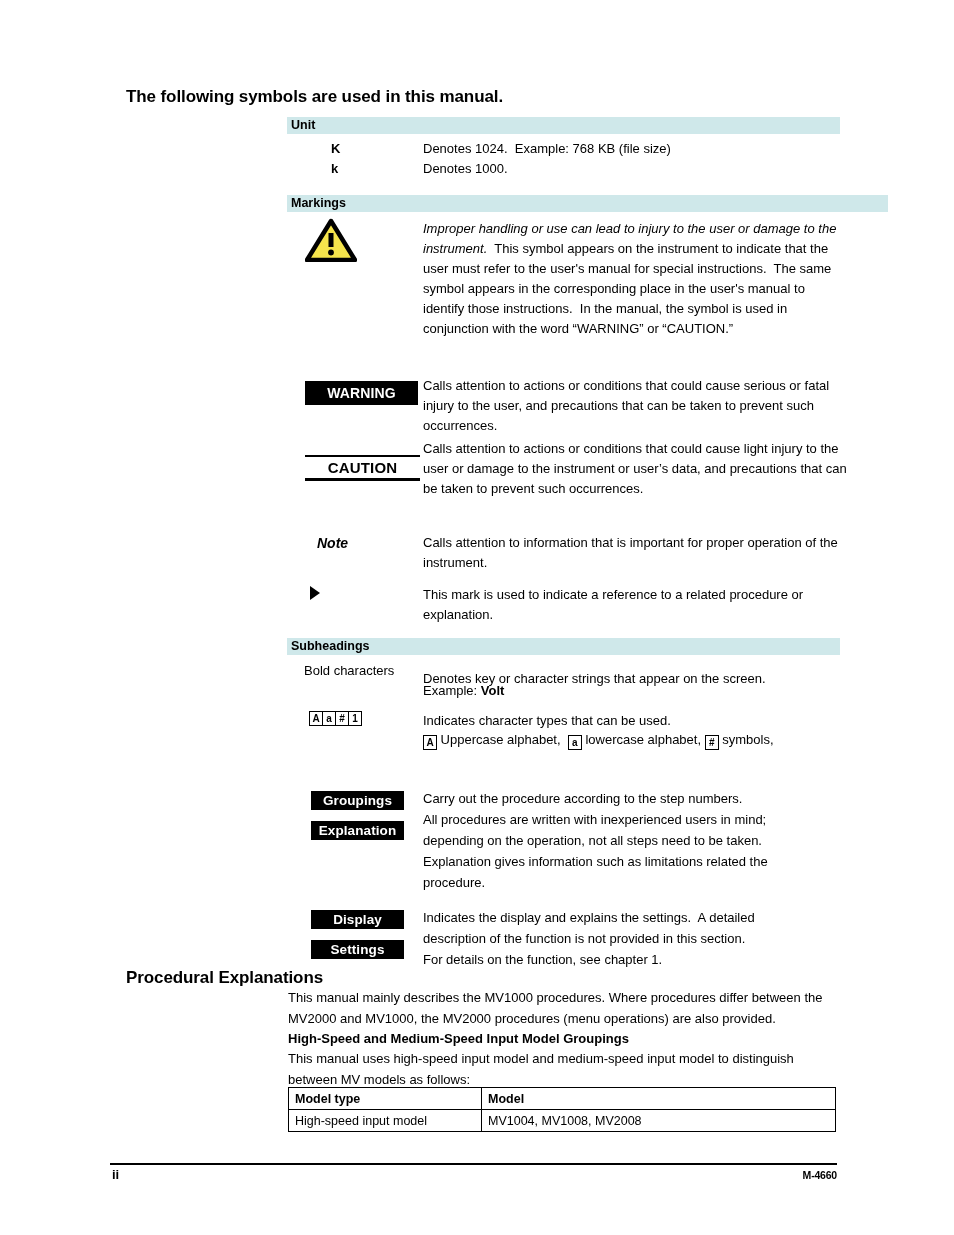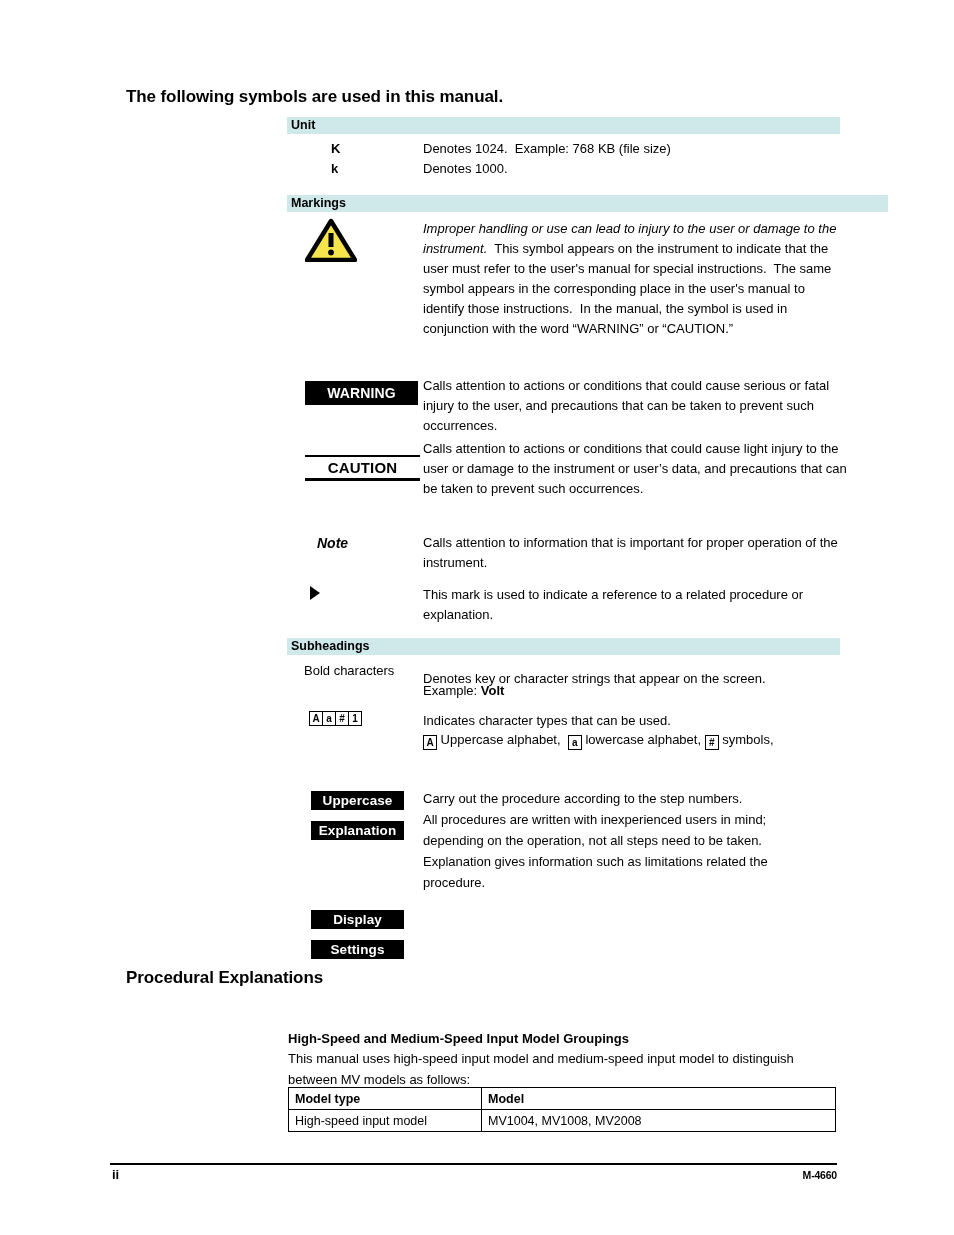--- a/index.html
+++ b/index.html
@@ -258,33 +258,37 @@
 
   <div class="charbox-group">
     <div class="cb">A</div>
     <div class="cb">a</div>
     <div class="cb">#</div>
     <div class="cb">1</div>
   </div>
   <div class="t body-col" style="top:711px;">Indicates character types that can be used.</div>
   <div class="t body-col" style="top:730px;"><span class="cbi">A</span><span> Uppercase alphabet,  </span><span class="cbi">a</span><span> lowercase alphabet, </span><span class="cbi">#</span><span> symbols,</span></div>
 
-  <div class="chip" style="left:311px; top:791px; width:93px; height:19px; line-height:19px;">Uppercase</div>
+  <div class="chip" style="left:311px; top:791px; width:93px; height:19px; line-height:19px;">Groupings</div>
   <div class="chip" style="left:311px; top:821px; width:93px; height:19px; line-height:19px;">Explanation</div>
   <div class="t body-col" style="top:788px; line-height:21px;">Carry out the procedure according to the step numbers.
 All procedures are written with inexperienced users in mind;
 depending on the operation, not all steps need to be taken.
 Explanation gives information such as limitations related the
 procedure.</div>
 
   <div class="chip" style="left:311px; top:910px; width:93px; height:19px; line-height:19px;">Display</div>
   <div class="chip" style="left:311px; top:940px; width:93px; height:19px; line-height:19px;">Settings</div>
+  <div class="t body-col" style="top:907px; line-height:21px;">Indicates the display and explains the settings.  A detailed
+description of the function is not provided in this section.
+For details on the function, see chapter 1.</div>
 
   <div class="h1" id="title-proc">Procedural Explanations</div>
 
+  <div class="t" style="left:288px; top:987px; width:556px; line-height:21px;">This manual mainly describes the MV1000 procedures. Where procedures differ between the MV2000 and MV1000, the MV2000 procedures (menu operations) are also provided.</div>
   <div class="t bold" style="left:288px; top:1029px; width:556px;">High-Speed and Medium-Speed Input Model Groupings</div>
   <div class="t" style="left:288px; top:1048px; width:556px; line-height:21px;">This manual uses high-speed input model and medium-speed input model to distinguish between MV models as follows:</div>
 
   <table id="model-table">
     <thead>
       <tr>
         <th class="col-a">Model type</th>
         <th>Model</th>
       </tr>
     </thead>

